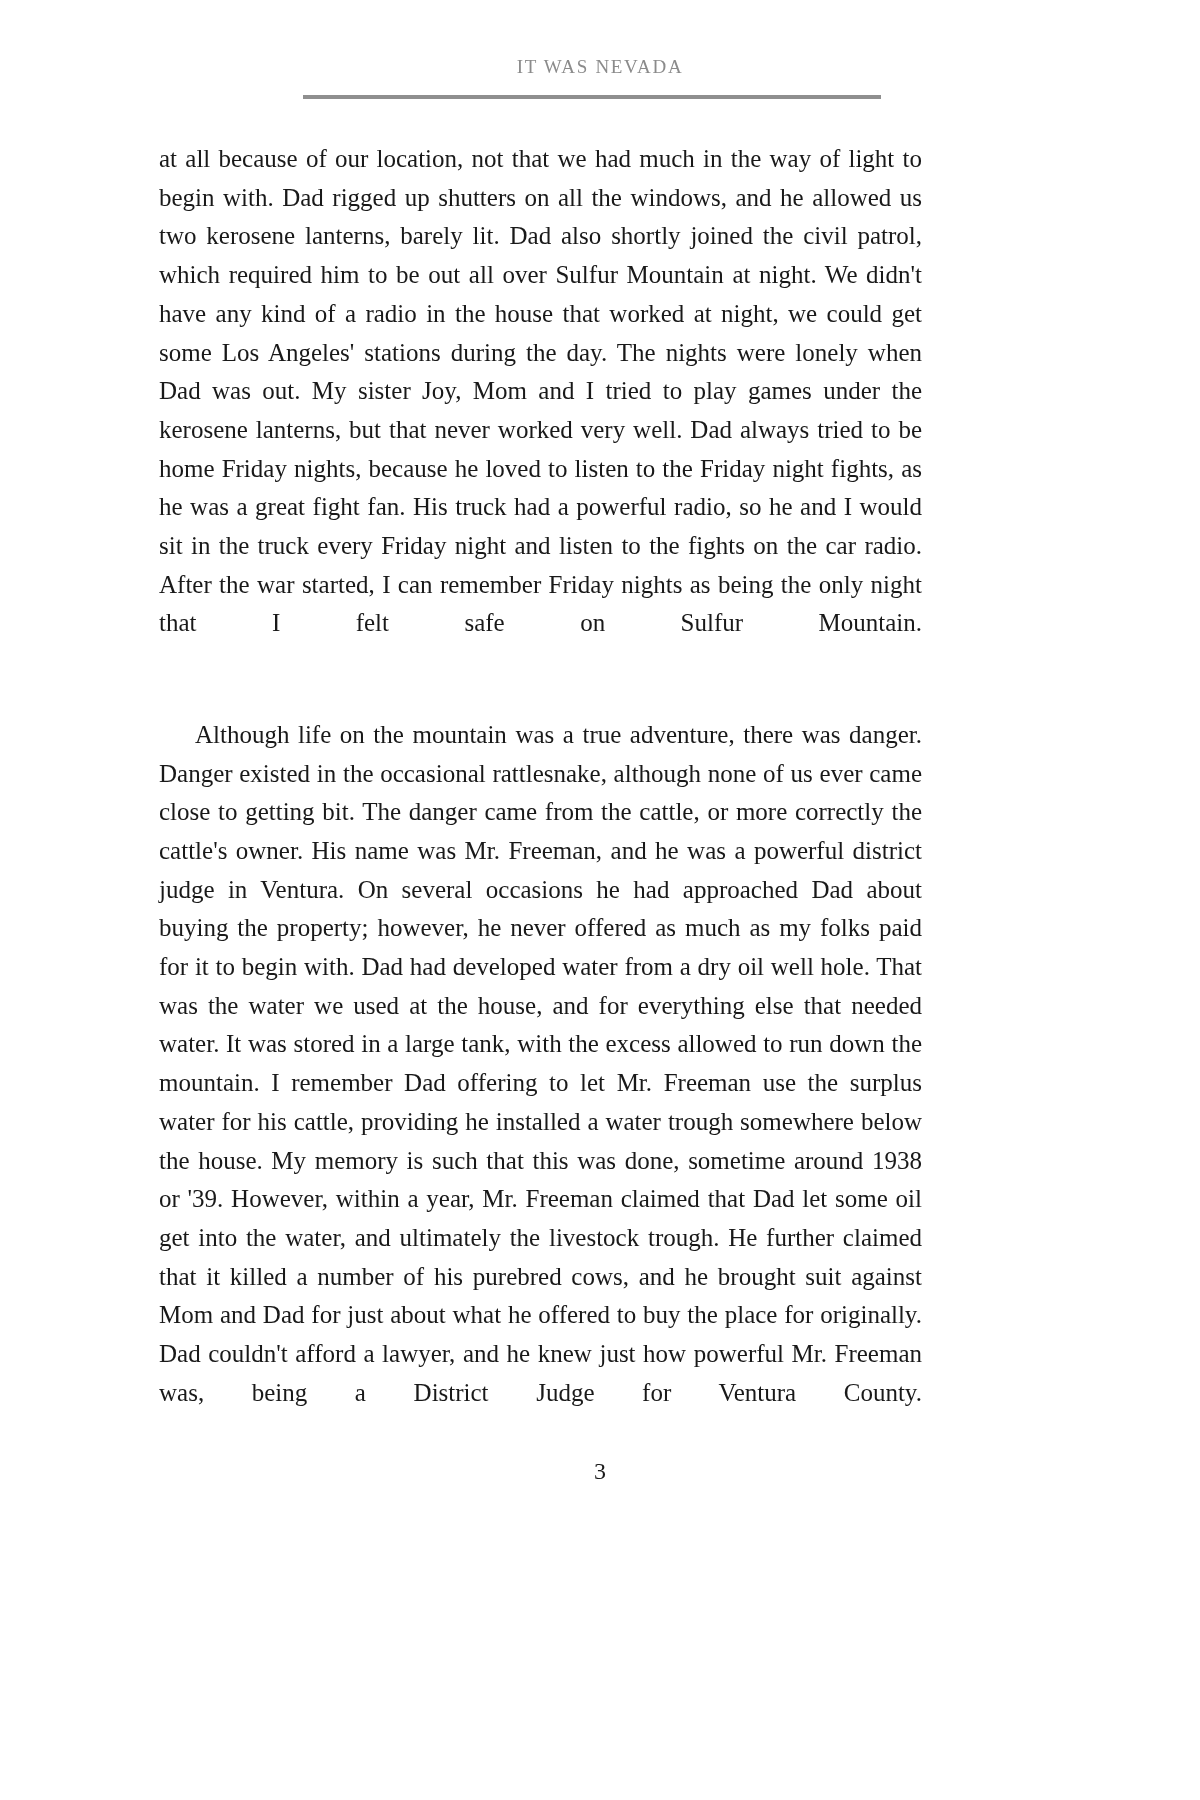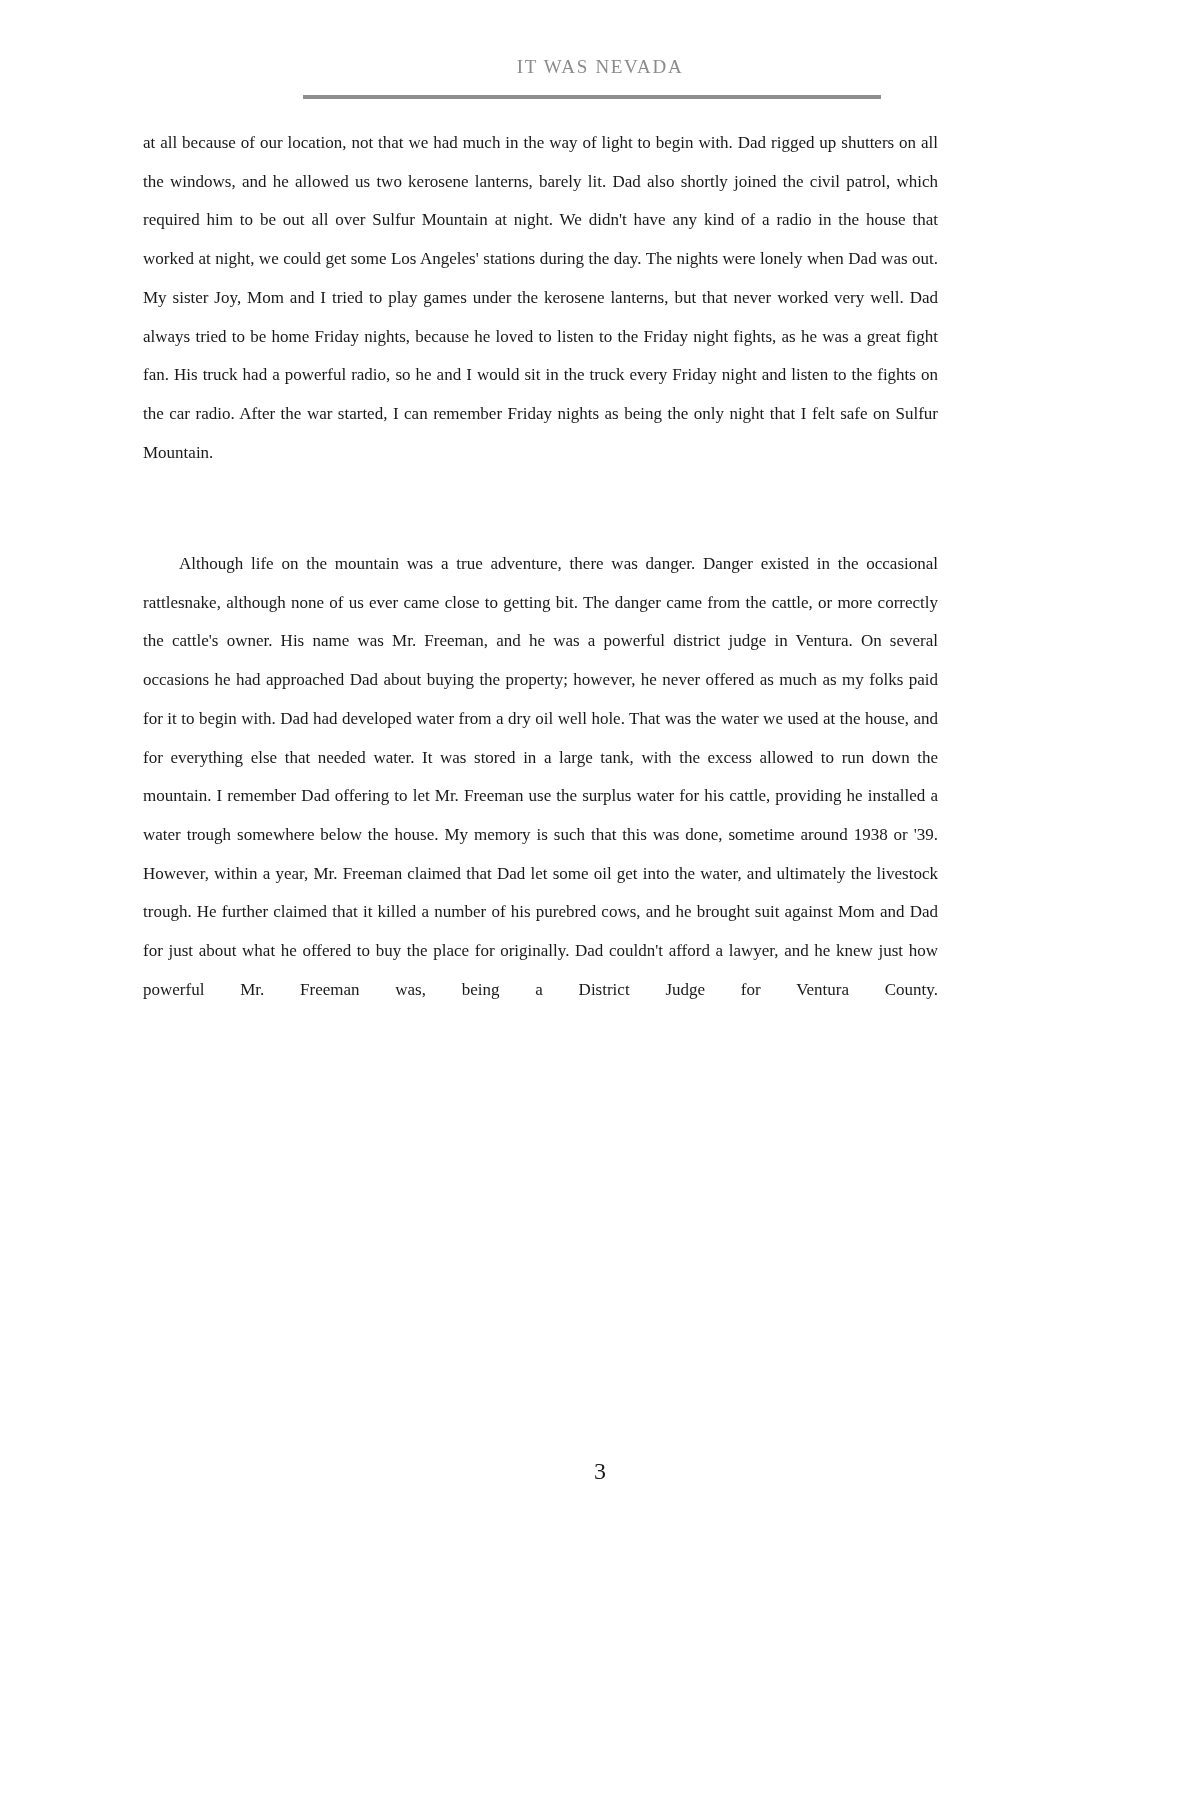--- a/index.html
+++ b/index.html
@@ -52,24 +52,24 @@
 
   
   .text-block {
     position: absolute;
     left: 143px;
     top: 124px;
     width: 795px;
   }
 
   p.body-par {
-    margin: 0;
+    margin: 16px;
     text-align: justify;
     text-justify: inter-word;
-    font-size: 17px;
+    font-size: 25px;
     line-height: 38.7px;
     color: #191919;
     hyphens: none;
     word-spacing: 0.2px;
   }
 
   p.body-par.continued {
     text-indent: 0;
   }
 

